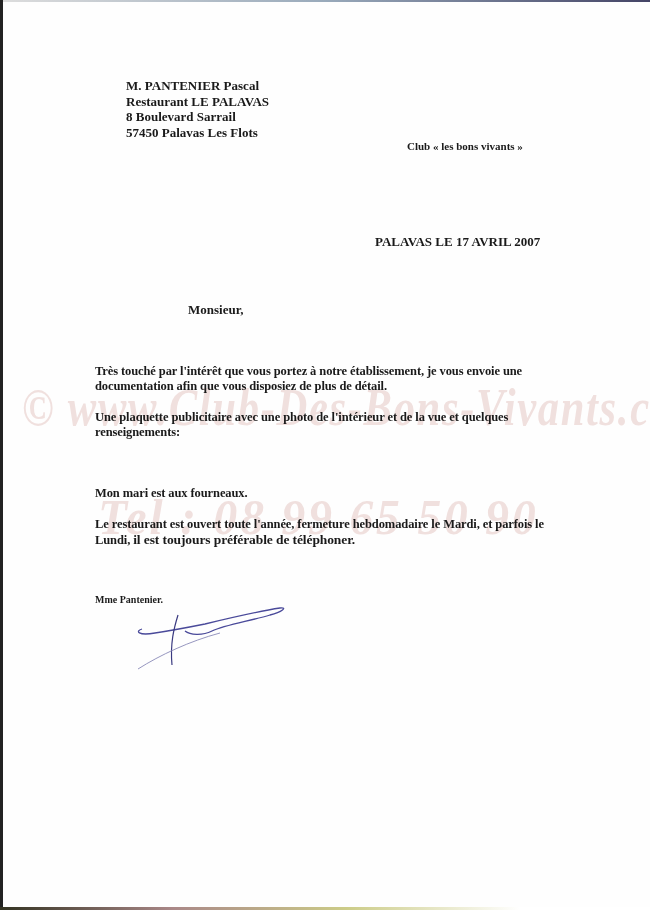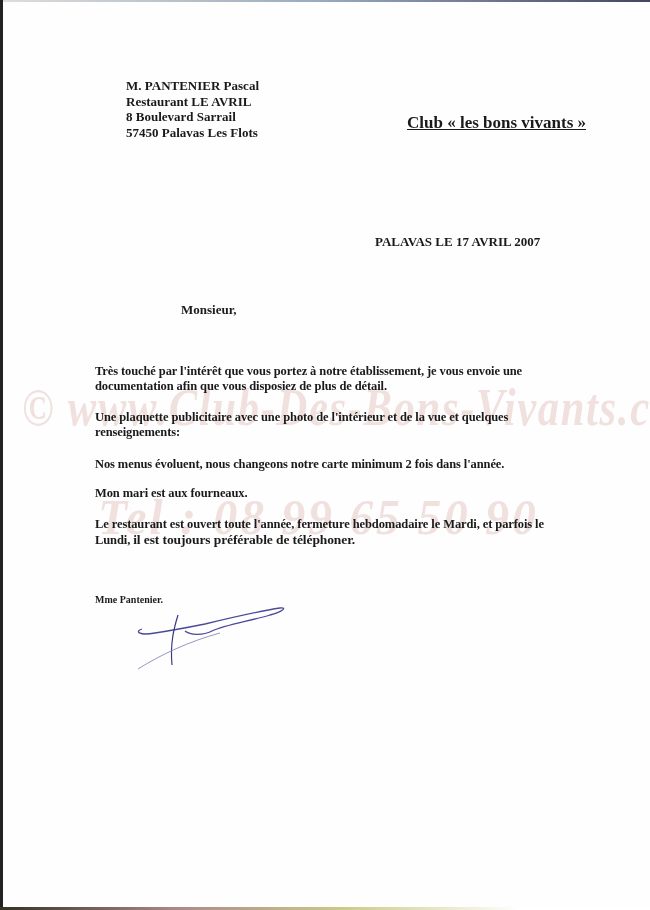--- a/index.html
+++ b/index.html
@@ -7,23 +7,23 @@
     width: 650px; height: 910px; overflow: hidden; position: relative;
     background: #ffffff;
     font-family: "Liberation Serif", "DejaVu Serif", serif;
     color: #1a1a1a;
   }
   .page { position: absolute; left: 0; top: 0; width: 650px; height: 910px; background: #fefefe; }
   .left-edge { position: absolute; left: 0; top: 0; width: 3px; height: 910px; background: #222; }
   .top-edge { position: absolute; left: 0; top: 0; width: 650px; height: 2px; background: linear-gradient(90deg,#ddd,#9ab,#446); }
   .bottom-edge { position: absolute; left: 0; bottom: 0; width: 650px; height: 3px; background: linear-gradient(90deg,#332,#a88,#cc8,#ffffff 80%); }
   .sender { position: absolute; left: 86px; top: 78px; font-size: 13px; line-height: 15.5px; font-weight: bold; margin-left: 40px; }
-  .club { position: absolute; left: 407px; top: 113px; font-size: 17px; font-weight: bold; text-decoration: underline; }
+  .club { position: absolute; left: 407px; top: 140px; font-size: 11px; font-weight: bold; }
   .date { position: absolute; left: 375px; top: 234px; font-size: 13px; font-weight: bold; text-align: center; }
-  .salutation { position: absolute; left: 181px; top: 302px; font-size: 13px; font-weight: bold; }
+  .salutation { position: absolute; left: 188px; top: 302px; font-size: 13px; font-weight: bold; }
   .para { position: absolute; left: 95px; width: 460px; font-size: 12.5px; line-height: 15px; font-weight: bold; letter-spacing: -0.1px; }
   .p1 { top: 364px; }
   .p2 { top: 410px; }
   .p3 { top: 457px; }
   .p4 { top: 486px; }
   .p5 { top: 517px; }
   .big { font-size: 13.5px; }
   .closing { position: absolute; left: 95px; top: 594px; font-size: 10px; font-weight: bold; }
   .signature { position: absolute; left: 130px; top: 603px; width: 160px; height: 70px; }
   .wm { position: absolute; font-family: "Liberation Serif", serif; font-style: italic; font-weight: bold;
@@ -37,32 +37,31 @@
 <div class="page">
   <div class="top-edge"></div>
   <div class="left-edge"></div>
   <div class="bottom-edge"></div>
 
   <div class="wm wm1">© www.Club-Des-Bons-Vivants.com ©</div>
   <div class="wm wm2">Tel : 08 99 65 50 90</div>
 
   <div class="sender">
     <div>M. PANTENIER Pascal</div>
-    <div>Restaurant LE AVRIL</div>
+    <div>Restaurant LE PALAVAS</div>
     <div>8 Boulevard  Sarrail</div>
     <div>57450 Palavas Les Flots</div>
   </div>
 
   <div class="club">Club « les bons vivants »</div>
   <div class="date">PALAVAS LE 17 AVRIL 2007</div>
   <div class="salutation">Monsieur,</div>
 
   <div class="para p1">Très touché par l'intérêt que vous portez à notre établissement, je vous envoie une documentation afin que vous disposiez de plus de détail.</div>
   <div class="para p2">Une plaquette publicitaire avec une photo de l'intérieur et de la vue et quelques renseignements:</div>
-  <div class="para p3">Nos menus évoluent, nous changeons notre carte minimum 2 fois dans l'année.</div>
   <div class="para p5">
     <span>Le restaurant est  ouvert toute l'année, fermeture hebdomadaire le Mardi, et parfois le Lundi, </span><span class="big">il est toujours préférable de téléphoner.</span>
   </div>
   <div class="para p4">Mon mari est aux fourneaux.</div>
 
   <div class="closing">Mme Pantenier.</div>
 
   <svg class="signature" viewBox="0 0 160 70">
     <path d="M12 26 C 5 28, 8 33, 25 30 C 45 27, 60 24, 75 21 C 100 15, 130 8, 150 5 C 158 4, 152 9, 140 12 C 120 18, 95 22, 82 28 C 72 33, 60 32, 55 28" fill="none" stroke="#4a4a9a" stroke-width="1.3"></path>
     <path d="M48 12 C 44 25, 40 40, 42 62" fill="none" stroke="#3a3a80" stroke-width="1.2"></path>

